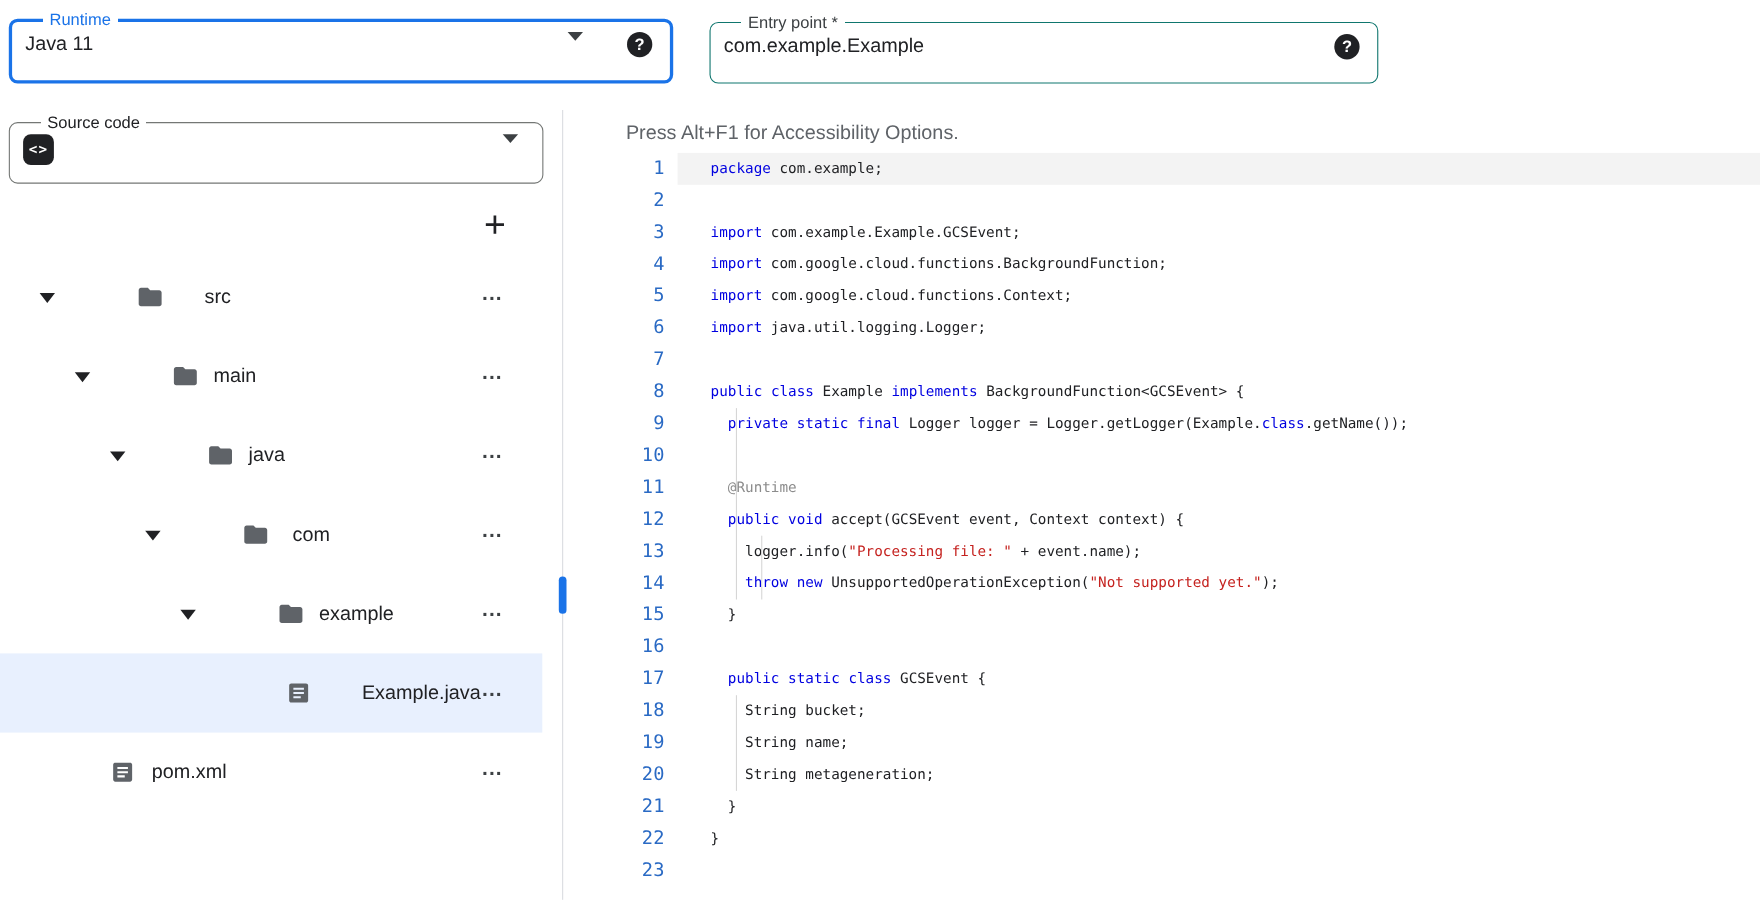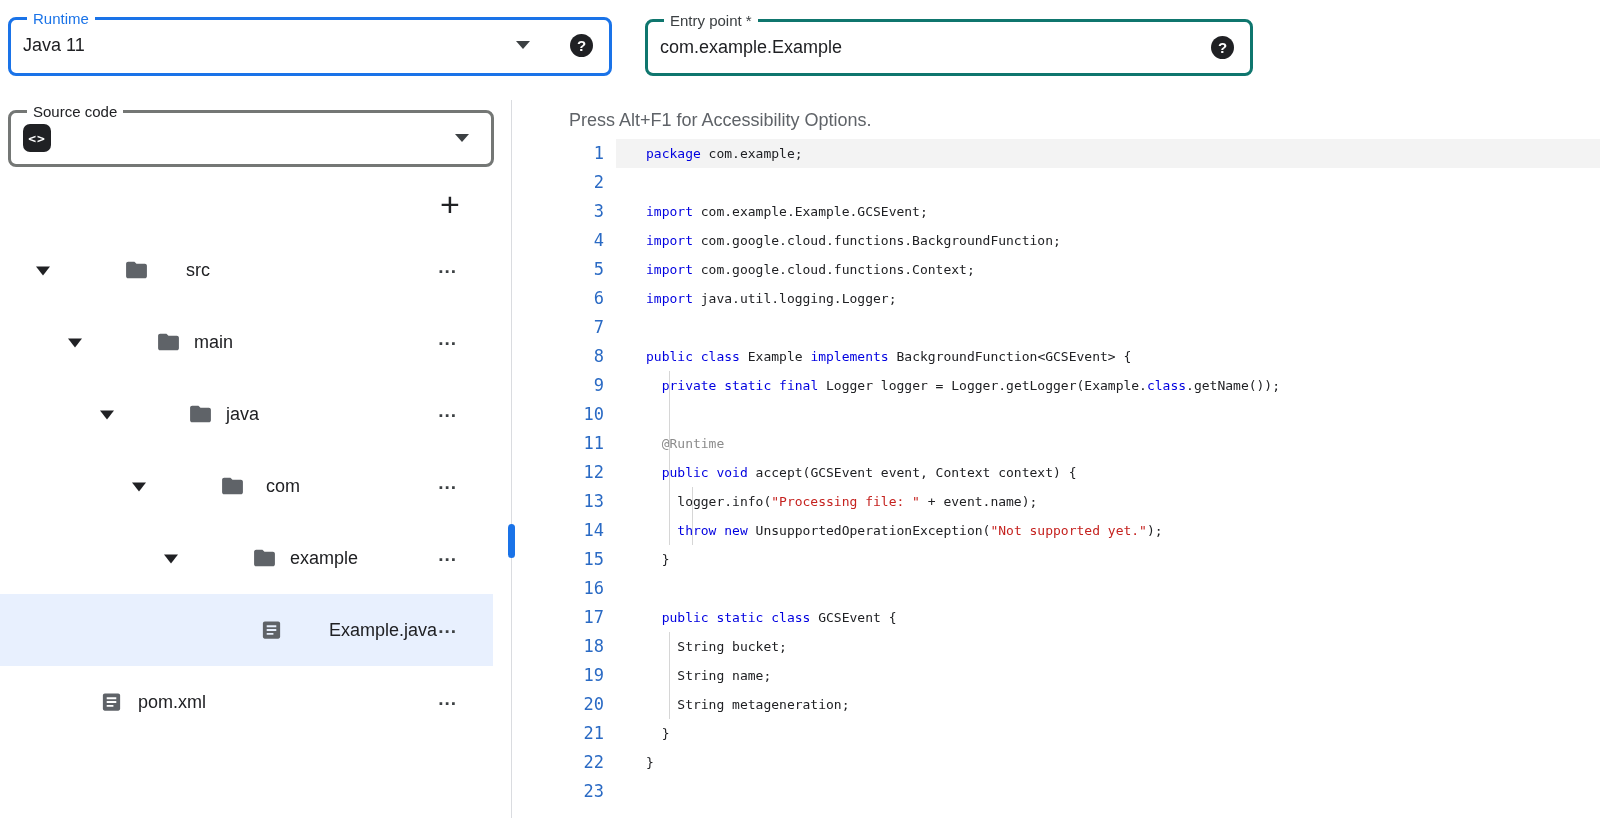--- a/index.html
+++ b/index.html
@@ -3,28 +3,28 @@
 <meta charset="utf-8">
 <style>
   * { margin:0; padding:0; box-sizing:border-box; }
   html,body { background:#fff; }
   body {
     width:1600px; height:835px; position:relative; overflow:hidden;
     font-family:"Liberation Sans","DejaVu Sans",sans-serif; color:#202124;
   }
 
   
-  fieldset.field { position:absolute; background:#fff; border:3px solid #0f766e; border-radius:8px; }
-  fieldset.field legend { margin-left:16px; padding:0 6px; font-size:15px; font-weight:500; color:#3c4043; }
+  fieldset.field { position:absolute; background:#fff; border:1px solid #0f766e; border-radius:8px; }
+  fieldset.field legend { margin-left:28px; padding:0 6px; font-size:15px; font-weight:500; color:#3c4043; }
   fieldset.runtime { left:8px; top:10px; width:604px; height:66px; border:3px solid var(--accent-blue); }
   fieldset.runtime legend { color:var(--accent-blue); }
   fieldset.entry { left:645px; top:12px; width:608px; height:64px; }
   fieldset.source { left:8px; top:103px; width:486px; height:64px; border-color:#747775; }
   fieldset.source legend { color:#202124; }
-  .field-row { display:flex; align-items:center; padding:2px 16px 0 12px; height:34px; }
+  .field-row { display:flex; padding:2px 16px 0 12px; height:34px; }
   .field-value { font-size:18px; color:#202124; flex:1; }
   .dd-arrow { width:0; height:0; border-left:7px solid transparent; border-right:7px solid transparent;
               border-top:8px solid #3c4043; flex:none; }
   .runtime .dd-arrow { margin-right:40px; }
   .help-circle { width:23px; height:23px; border-radius:50%; background:#202124; color:#fff;
                  font-size:15px; font-weight:700; display:flex; align-items:center; justify-content:center; flex:none; }
   .code-badge { width:28px; height:28px; border-radius:7px; background:#202124; color:#fff;
                 display:flex; align-items:center; justify-content:center;
                 font-family:"DejaVu Sans Mono",monospace; font-size:13px; font-weight:700; flex:none;
                 margin-right:24px; letter-spacing:1px; }

